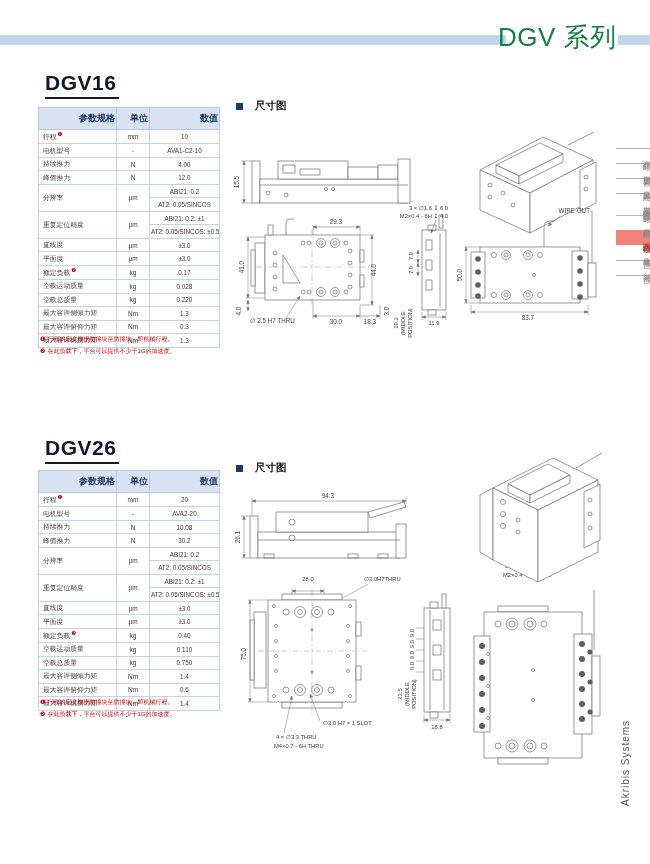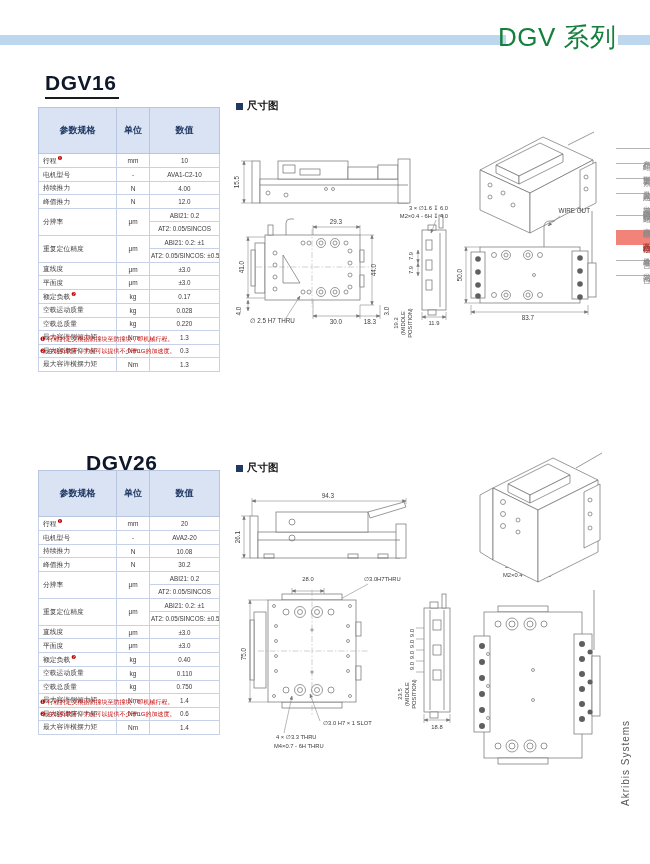--- a/index.html
+++ b/index.html
@@ -9,42 +9,42 @@
   
   .top-bar{position:absolute;top:35px;height:10px;background:#bdd7ee;}
   .bar-left{left:0;width:506px;}
   .bar-right{left:618px;width:32px;}
   .series-title{position:absolute;left:498px;top:20px;width:120px;text-align:left;
        font-size:26px;color:#15803d;letter-spacing:0.5px;}
 
   
   .model-h{position:absolute;left:45px;font-size:21px;font-weight:bold;color:#0f172a;
        border-bottom:2px solid #1a1a1a;padding:0 3px 2px 0;letter-spacing:0.5px;}
-  #h16{top:71px;} #h26{top:451px;margin-left:41px;}
+  #h16{top:71px;} #h26{top:436px;}
 
   
   .param-table{position:absolute;left:38px;width:181px;border-collapse:collapse;
        border:1.5px solid #2e4d8c;table-layout:fixed;}
   #t16{top:107px;} #t26{top:470px;}
   .param-table th{background:#dae3f3;color:#1f3864;font-size:9px;font-weight:bold;
-       padding:16px 1px;border:1px solid #b9c6e0;}
+       padding:4px 1px;border:1px solid #b9c6e0;text-align:right;}
   .param-table td{border:1px solid #c7d2e8;font-size:6.5px;color:#3a3a3a;text-align:center;
        padding:1px 1px;height:10.5px;white-space:nowrap;overflow:hidden;}
   .param-table td.c-param{text-align:left;padding-left:4px;font-size:6.8px;color:#404040;}
   .param-table td.c-val{font-size:6.3px;}
   .sup{color:#c00000;font-size:5.5px;vertical-align:super;margin-left:1px;}
 
   
   .footnotes{position:absolute;left:40px;width:200px;color:#c00000;font-size:6px;line-height:2.0;}
   #fn16{top:333px;} #fn26{top:696px;}
   .fnm{margin-right:2px;}
 
   
   .dim-label{position:absolute;left:236px;font-size:10.5px;font-weight:bold;color:#111;
-       display:flex;align-items:center;gap:4px;}
+       display:flex;align-items:center;gap:12px;}
   #dl16{top:99px;} #dl26{top:461px;}
   .sq{display:inline-block;width:7px;height:7px;background:#1f3864;}
 
   
   .drawing{position:absolute;left:228px;}
   #dwg16{top:115px;} #dwg26{top:440px;}
   .ln{stroke:#6e6e6e;stroke-width:0.7;fill:none;}
   .lnf{stroke:#6e6e6e;stroke-width:0.7;fill:#ffffff;}
   .hf{fill:#5f5f5f;stroke:none;}
   .dim{stroke:#8a8a8a;stroke-width:0.6;fill:none;}

